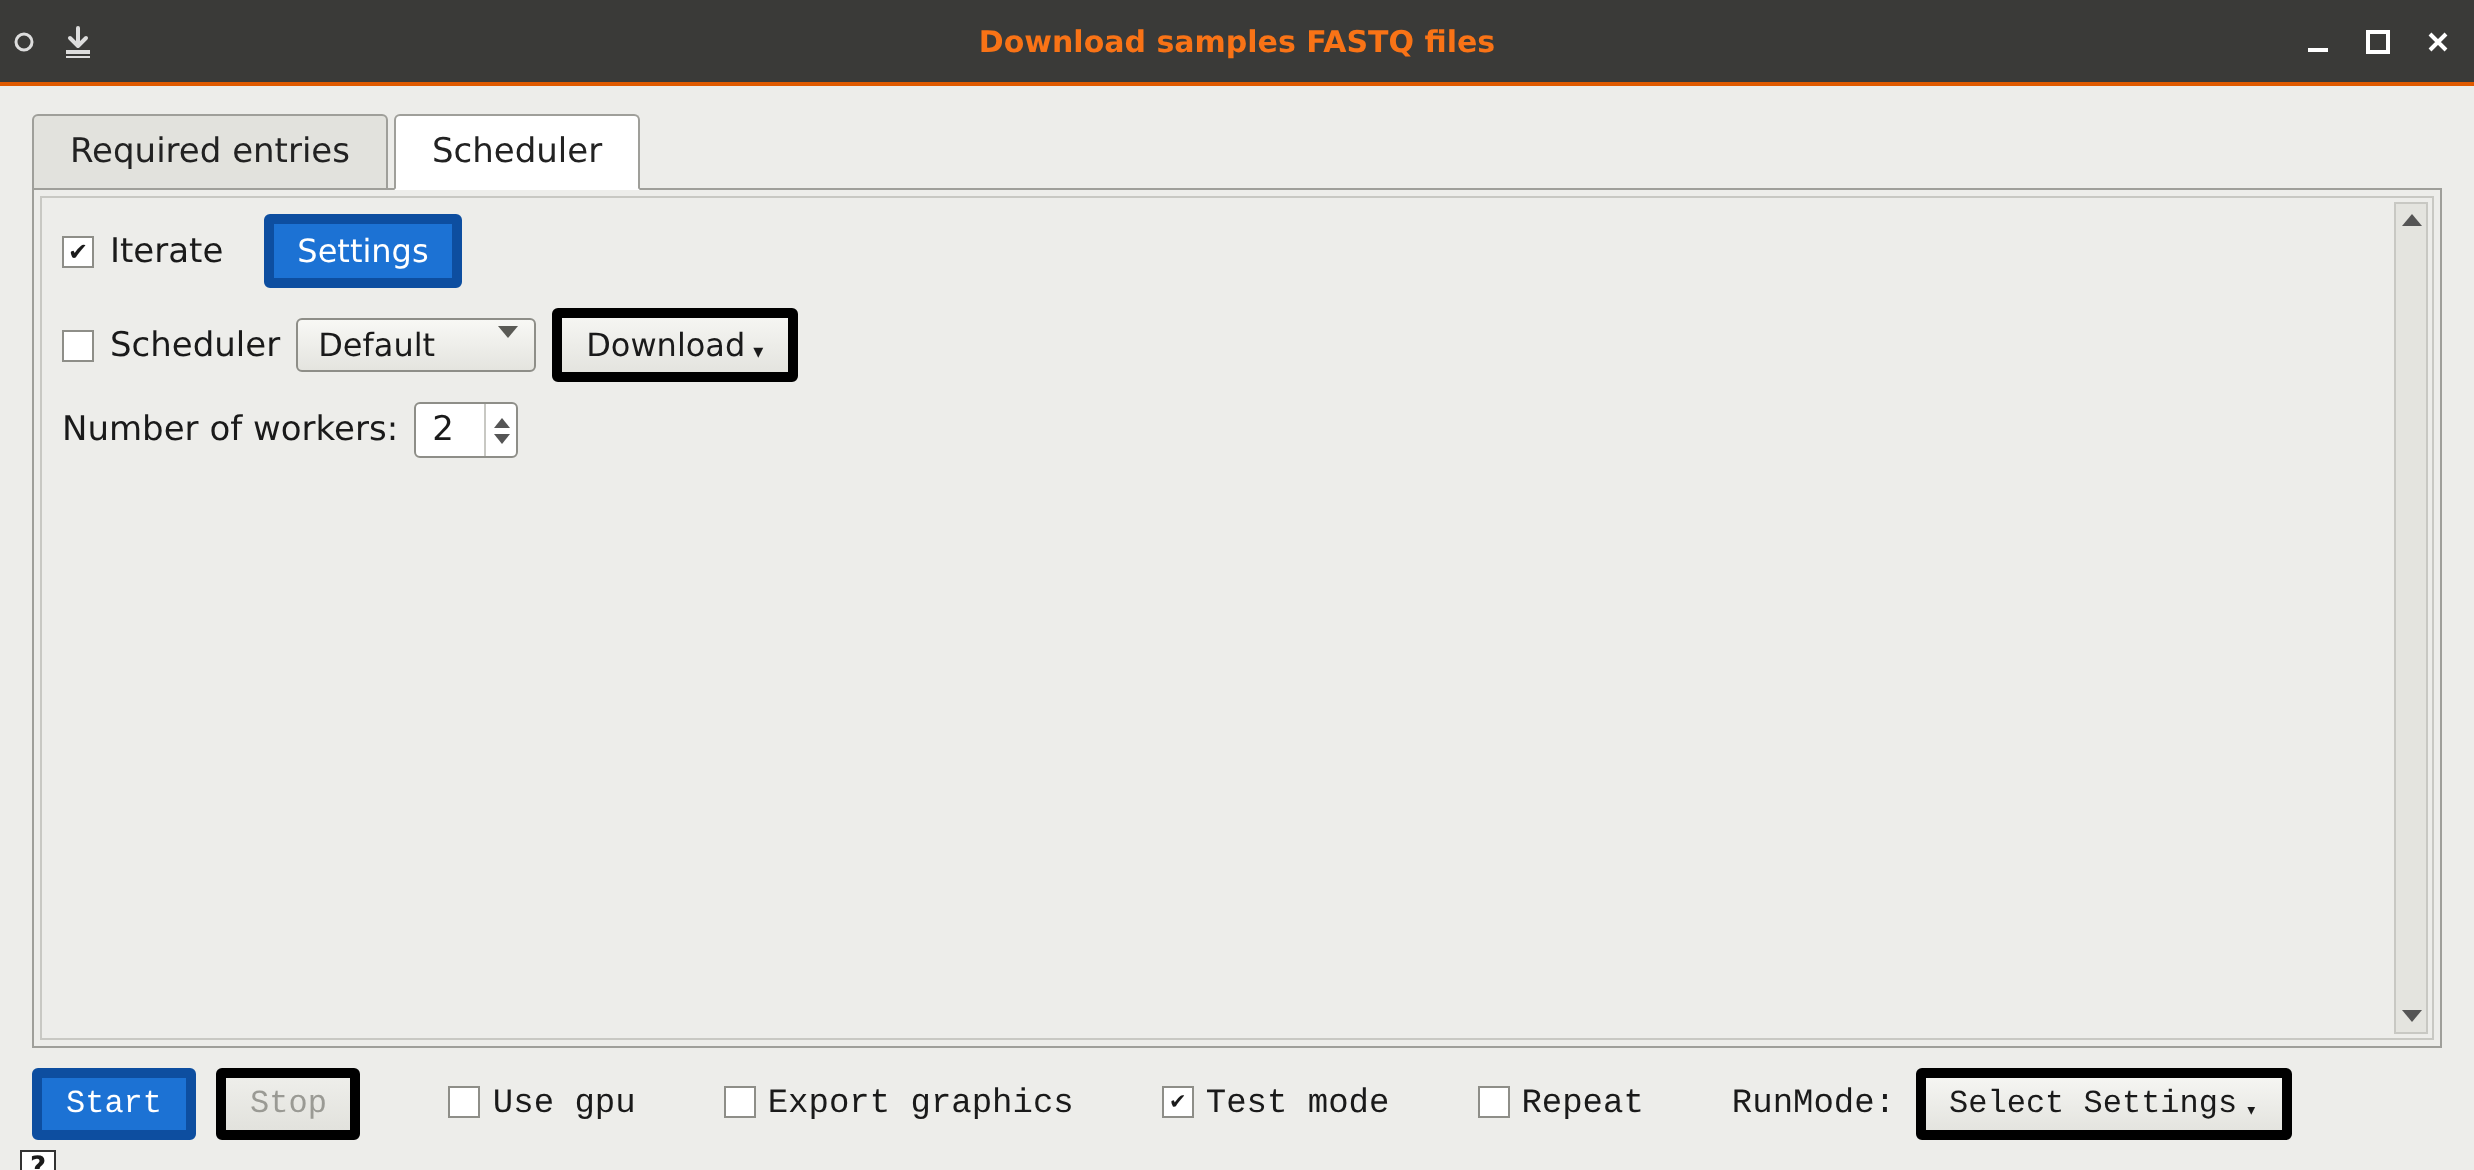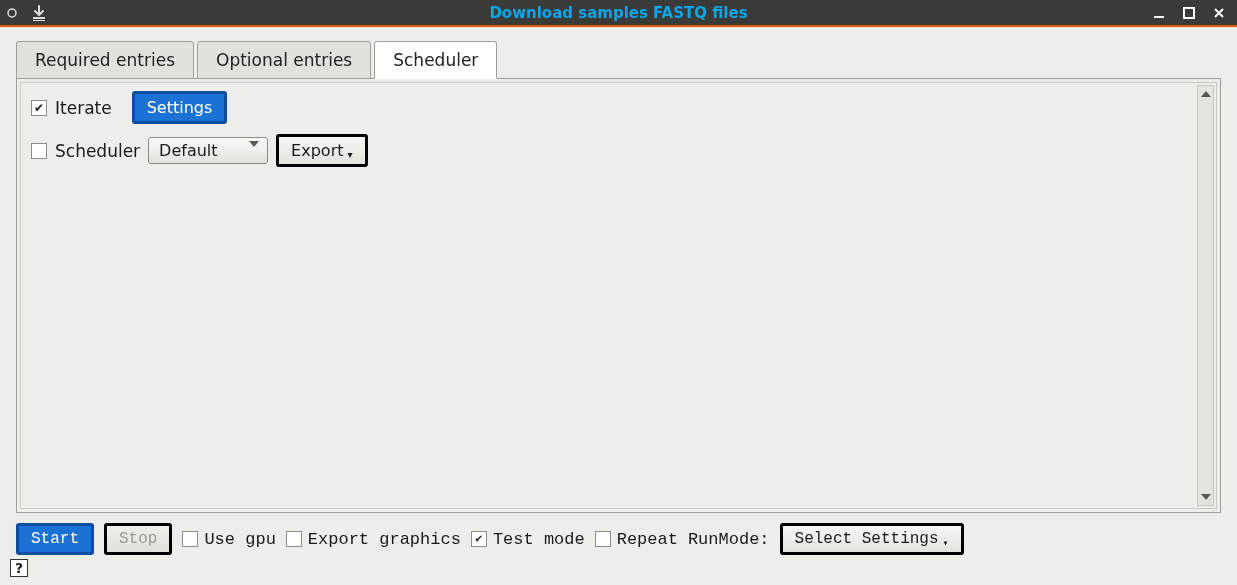--- a/index.html
+++ b/index.html
@@ -10,22 +10,22 @@
     background: #fff;
     width: 1237px;
     height: 585px;
     overflow: hidden;
     color: #1a1a1a;
   }
 
   
   .titlebar {
     background: #3a3a38;
-    color: #0ea5e9;
-    height: 27px;
+    color: #f97316;
+    height: 43px;
     display: flex;
     align-items: center;
     position: relative;
     border-bottom: 2px solid #e05a00;
   }
   .titlebar .left-icons {
     display: flex;
     align-items: center;
     gap: 12px;
     padding-left: 6px;
@@ -119,21 +119,21 @@
     background: #fff;
     border: 1px solid #8e8e88;
     display: inline-flex;
     align-items: center;
     justify-content: center;
     font-size: 12px;
     line-height: 1;
   }
 
   .btn {
-    border: 3px solid #000000;
+    border: 5px solid #000000;
     background: linear-gradient(#f5f5f2,#e4e4df);
     border-radius: 3px;
     padding: 4px 12px;
     font-size: 16px;
     display: inline-flex;
     align-items: center;
     gap: 4px;
     cursor: default;
   }
   .btn.primary {
@@ -223,21 +223,21 @@
 
   
   .bottombar {
     display: flex;
     align-items: center;
     gap: 10px;
     padding: 10px 12px 4px 12px;
     font-size: 17px;
     font-family: Liberation Mono, monospace;
   }
-  .bottombar .group { display: inline-flex; align-items: center; gap: 6px; }
+  .bottombar .group { display: inline-flex; gap: 6px; margin-left: 34px; }
 
   .help-row { padding: 0 6px 4px 6px; }
   .help-box {
     border: 1px solid #333;
     width: 18px; height: 18px;
     display: inline-flex;
     align-items: center;
     justify-content: center;
     font-size: 14px;
     font-weight: bold;
@@ -280,21 +280,20 @@
         </svg>
     </span>
   </div>
 </div>
 
 <div class="client">
 
   <div class="tab-wrap">
     <div class="tabstrip">
       <div class="tab"><span>Required entries</span></div>
-      <div class="tab"><span>Optional entries</span></div>
       <div class="tab active"><span>Scheduler</span></div>
     </div>
 
     <div class="tab-panel">
       <div class="panel-inner">
 
         <div class="row">
           <span class="checkbox">✔</span>
           <span>Iterate</span>
           <span style="width:4px"></span>
@@ -304,25 +303,35 @@
         </div>
 
         <div class="row">
           <span class="checkbox"></span>
           <span>Scheduler</span>
           <span class="combo">
             <span>Default</span>
             <span class="caret-down"></span>
           </span>
           <span class="btn">
-            <span>Export</span>
+            <span>Download</span>
             <span class="menu-caret">▾</span>
           </span>
         </div>
 
+        <div class="row">
+          <span>Number of workers:</span>
+          <span class="spinner">
+            <span class="val">2</span>
+            <span class="arrows">
+              <span class="a up"></span>
+              <span class="a down"></span>
+            </span>
+          </span>
+        </div>
 
         <div class="panel-scroll">
           <div class="sbtn">
               <div class="tri-up"></div>
             </div>
           <div class="sbtn">
               <div class="tri-down"></div>
             </div>
         </div>
       </div>

